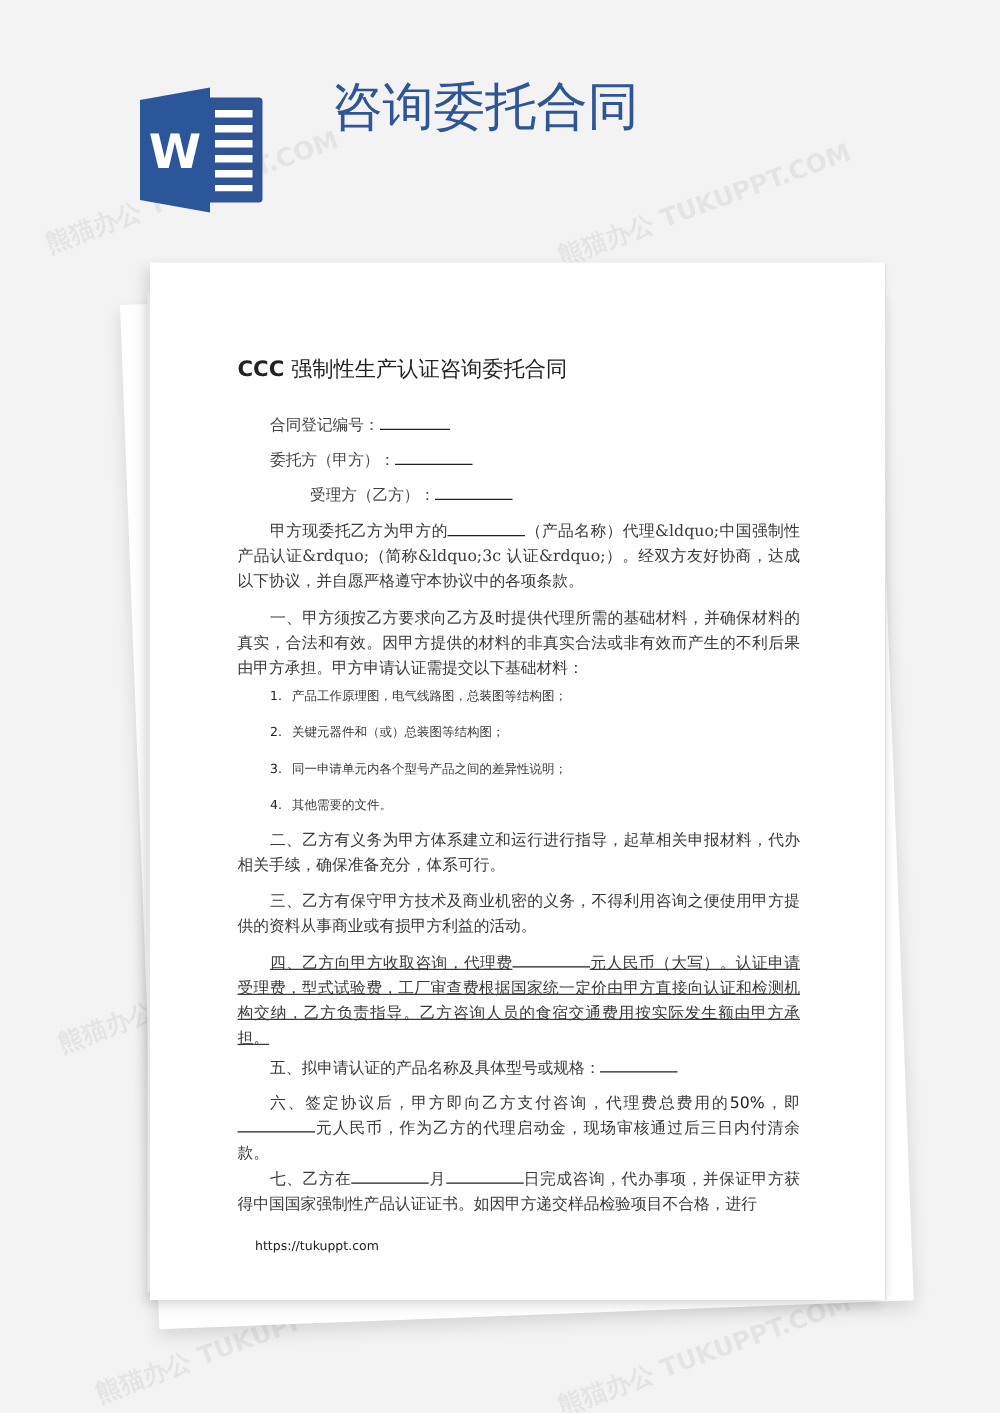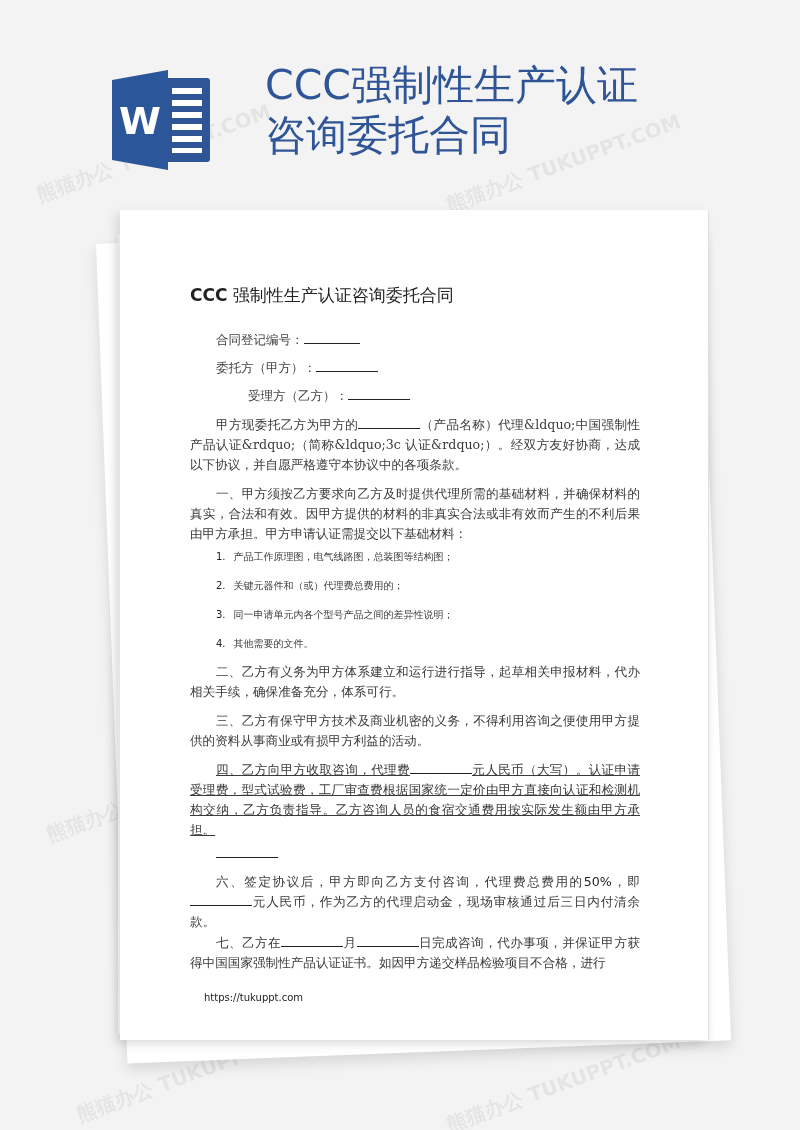--- a/index.html
+++ b/index.html
@@ -87,21 +87,20 @@
       <rect x="62" y="44" width="30" height="6" fill="#fff"></rect>
       <rect x="62" y="56" width="30" height="6" fill="#fff"></rect>
       <rect x="62" y="68" width="30" height="6" fill="#fff"></rect>
       <rect x="62" y="80" width="30" height="5" fill="#fff"></rect>
       <polygon points="2,12 58,2 58,102 2,92" fill="#2b579a"></polygon>
       <text x="30" y="66" text-anchor="middle" fill="#fff" font-family="DejaVu Sans, sans-serif" font-weight="bold" font-size="38">W</text>
     </svg>
   </div>
 
   <div class="hero-title">
-    <div>CCC强制性生产认证</div>
     <div>咨询委托合同</div>
   </div>
 
   <div class="sheet-back"></div>
   <div class="sheet-mid"></div>
 
   <div class="sheet-front">
     <div class="doc">
 
       <div class="doc-title">
@@ -121,38 +120,38 @@
       <div class="para" style="top:205px;">
         <span>甲方现委托乙方为甲方的</span><span class="blank" style="width:62px;"></span><span>（产品名称）代理&amp;ldquo;中国强制性产品认证&amp;rdquo;（简称&amp;ldquo;3c 认证&amp;rdquo;）。经双方友好协商，达成以下协议，并自愿严格遵守本协议中的各项条款。</span>
       </div>
 
       <div class="para" style="top:274px;">一、甲方须按乙方要求向乙方及时提供代理所需的基础材料，并确保材料的真实，合法和有效。因甲方提供的材料的非真实合法或非有效而产生的不利后果由甲方承担。甲方申请认证需提交以下基础材料：</div>
 
       <div class="list-item" style="top:340px;">
         <span class="num">1.</span><span>产品工作原理图，电气线路图，总装图等结构图；</span>
       </div>
       <div class="list-item" style="top:369px;">
-        <span class="num">2.</span><span>关键元器件和（或）代理费总费用的；</span>
+        <span class="num">2.</span><span>关键元器件和（或）总装图等结构图；</span>
       </div>
       <div class="list-item" style="top:398px;">
         <span class="num">3.</span><span>同一申请单元内各个型号产品之间的差异性说明；</span>
       </div>
       <div class="list-item" style="top:427px;">
         <span class="num">4.</span><span>其他需要的文件。</span>
       </div>
 
       <div class="para" style="top:452px;">二、乙方有义务为甲方体系建立和运行进行指导，起草相关申报材料，代办相关手续，确保准备充分，体系可行。</div>
       <div class="para" style="top:501px;">三、乙方有保守甲方技术及商业机密的义务，不得利用咨询之便使用甲方提供的资料从事商业或有损甲方利益的活动。</div>
 
       <div class="para" style="top:550px;text-decoration:underline;">
         <span>四、乙方向甲方收取咨询，代理费</span><span class="blank" style="width:62px;"></span><span>元人民币（大写）。认证申请受理费，型式试验费，工厂审查费根据国家统一定价由甲方直接向认证和检测机构交纳，乙方负责指导。乙方咨询人员的食宿交通费用按实际发生额由甲方承担。</span>
       </div>
 
       <div class="para" style="top:634px;">
-        <span class="blank" style="width:62px;"></span>
+        <span>五、拟申请认证的产品名称及具体型号或规格：</span><span class="blank" style="width:62px;"></span>
       </div>
 
       <div class="para" style="top:662px;">
         <span>六、签定协议后，甲方即向乙方支付咨询，代理费总费用的</span><span class="sans">50%</span><span>，即</span><span class="blank" style="width:62px;"></span><span>元人民币，作为乙方的代理启动金，现场审核通过后三日内付清余款。</span>
       </div>
 
       <div class="para" style="top:723px;">
         <span>七、乙方在</span><span class="blank" style="width:62px;"></span><span>月</span><span class="blank" style="width:62px;"></span><span>日完成咨询，代办事项，并保证甲方获得中国国家强制性产品认证证书。如因甲方递交样品检验项目不合格，进行</span>
       </div>
     </div>

